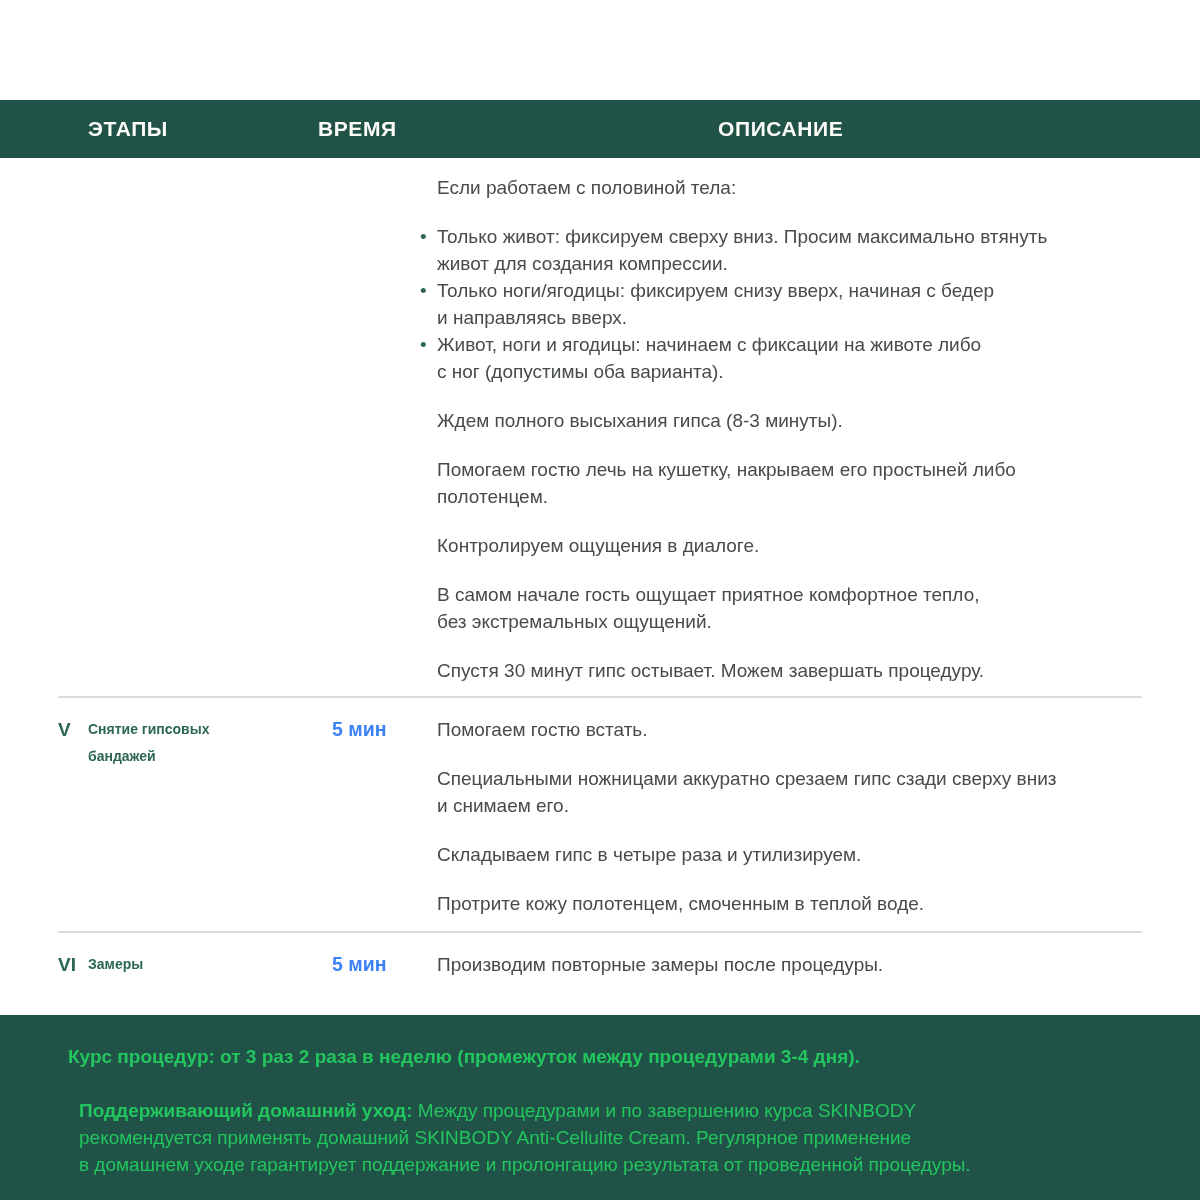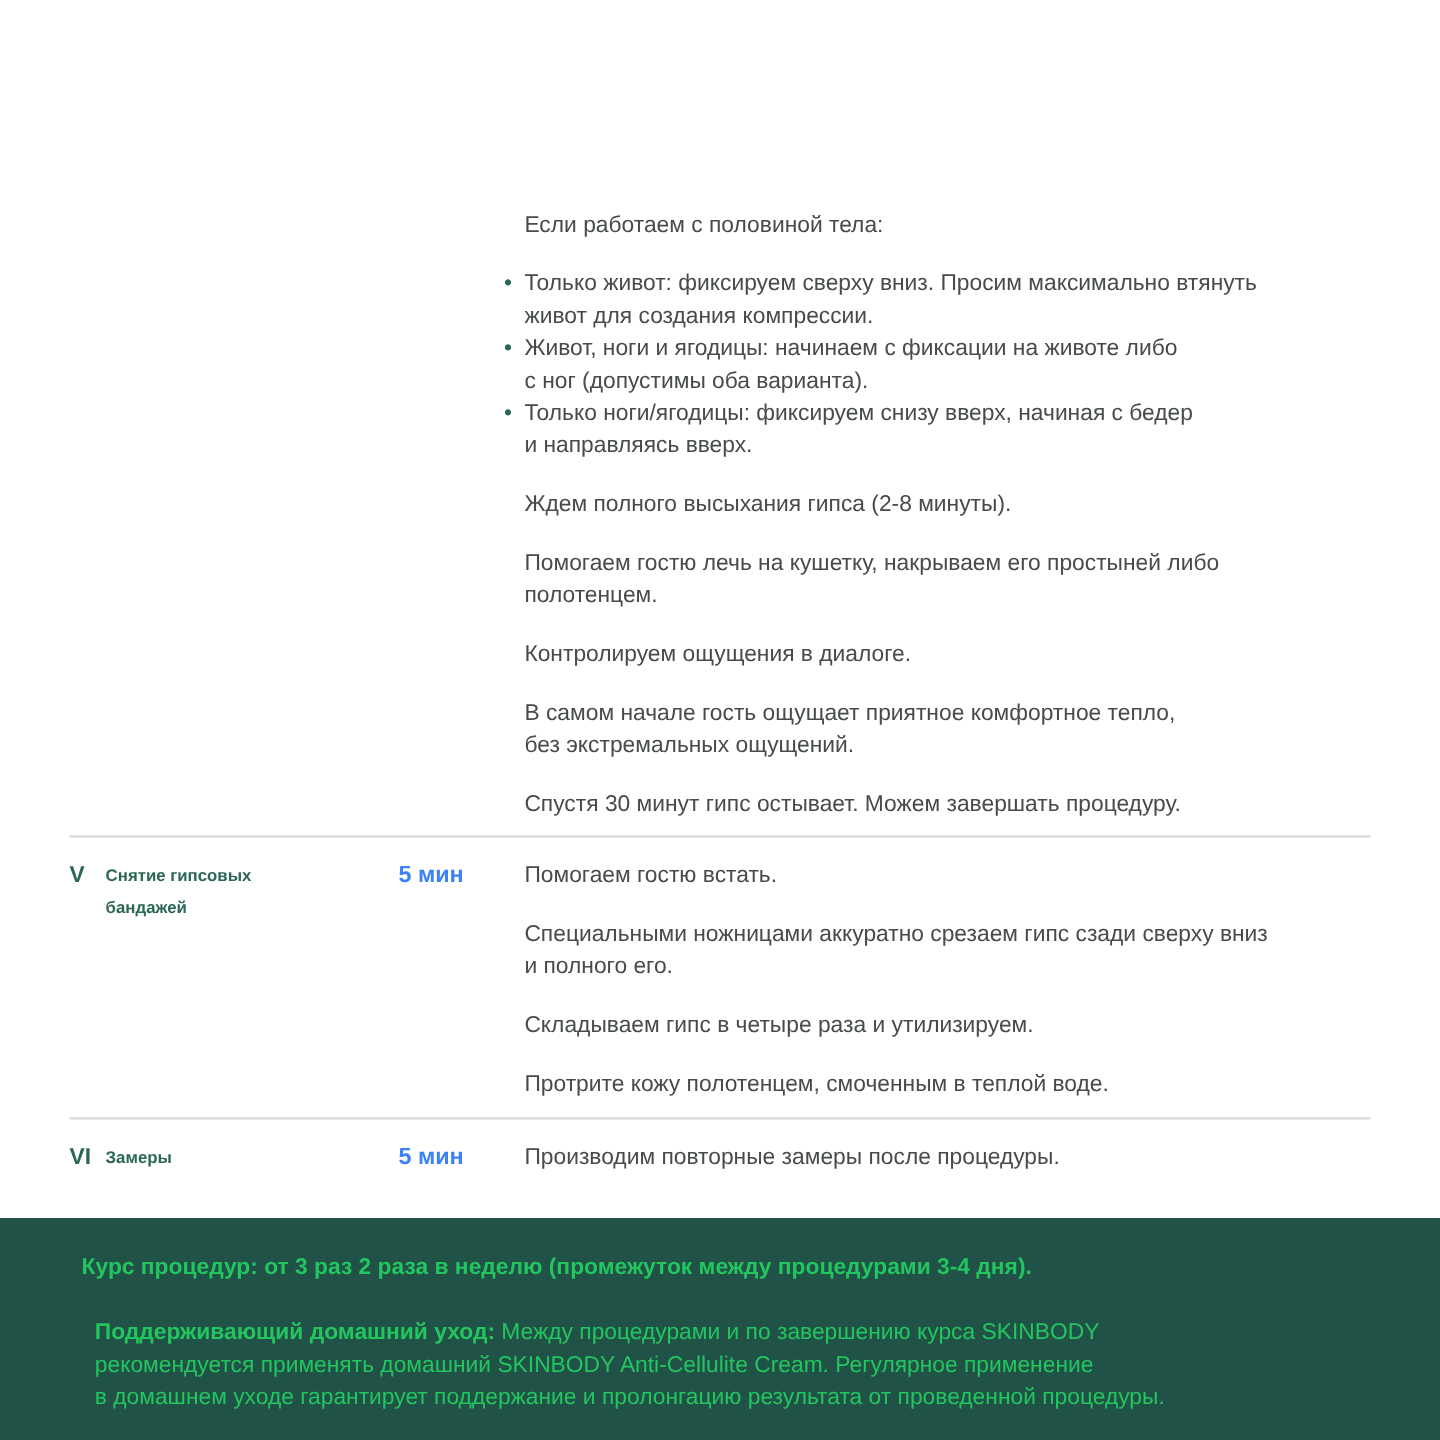--- a/index.html
+++ b/index.html
@@ -69,40 +69,45 @@
   }
   .footer-block .course-line { margin: 0 0 27px 0; font-weight: 700; white-space: pre-line; }
   .footer-block .homecare-line { margin: 11px; white-space: pre-line; }
   .footer-block .homecare-line b { font-weight: 700; }
 </style>
 </head>
 <body>
 
 <div class="page">
 
+  <div class="header-bar">
+    <span class="col-label hl-stages">ЭТАПЫ</span>
+    <span class="col-label hl-time">ВРЕМЯ</span>
+    <span class="col-label hl-desc">ОПИСАНИЕ</span>
+  </div>
 
   <div class="table">
 
     <div class="row row-cont">
       <div class="stage-cell">
         <span class="stage-numeral"></span>
         <span class="stage-label"></span>
       </div>
       <div class="time-cell"></div>
       <div class="desc-cell">
         <p>Если работаем с половиной тела:</p>
         <ul class="bullets">
           <li>Только живот: фиксируем сверху вниз. Просим максимально втянуть
 живот для создания компрессии.</li>
+          <li>Только ноги/ягодицы: фиксируем снизу вверх, начиная с бедер
+и направляясь вверх.</li>
           <li>Живот, ноги и ягодицы: начинаем с фиксации на животе либо
 с ног (допустимы оба варианта).</li>
-          <li>Только ноги/ягодицы: фиксируем снизу вверх, начиная с бедер
-и направляясь вверх.</li>
         </ul>
-        <p>Ждем полного высыхания гипса (2-8 минуты).</p>
+        <p>Ждем полного высыхания гипса (8-3 минуты).</p>
         <p>Помогаем гостю лечь на кушетку, накрываем его простыней либо
 полотенцем.</p>
         <p>Контролируем ощущения в диалоге.</p>
         <p>В самом начале гость ощущает приятное комфортное тепло,
 без экстремальных ощущений.</p>
         <p>Спустя 30 минут гипс остывает. Можем завершать процедуру.</p>
       </div>
     </div>
 
     <div class="divider"></div>
@@ -110,21 +115,21 @@
     <div class="row row-v">
       <div class="stage-cell">
         <span class="stage-numeral">V</span>
         <span class="stage-label">Снятие гипсовых
 бандажей</span>
       </div>
       <div class="time-cell">5 мин</div>
       <div class="desc-cell">
         <p>Помогаем гостю встать.</p>
         <p>Специальными ножницами аккуратно срезаем гипс сзади сверху вниз
-и полного его.</p>
+и снимаем его.</p>
         <p>Складываем гипс в четыре раза и утилизируем.</p>
         <p>Протрите кожу полотенцем, смоченным в теплой воде.</p>
       </div>
     </div>
 
     <div class="divider"></div>
 
     <div class="row row-vi">
       <div class="stage-cell">
         <span class="stage-numeral">VI</span>

